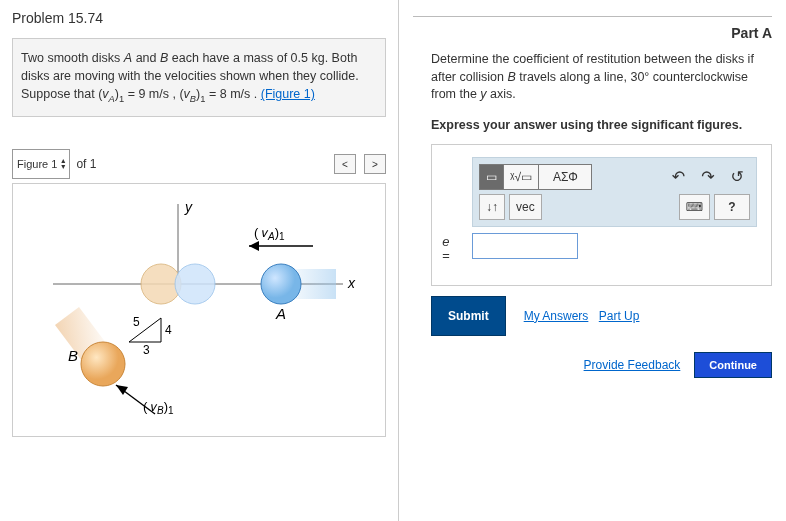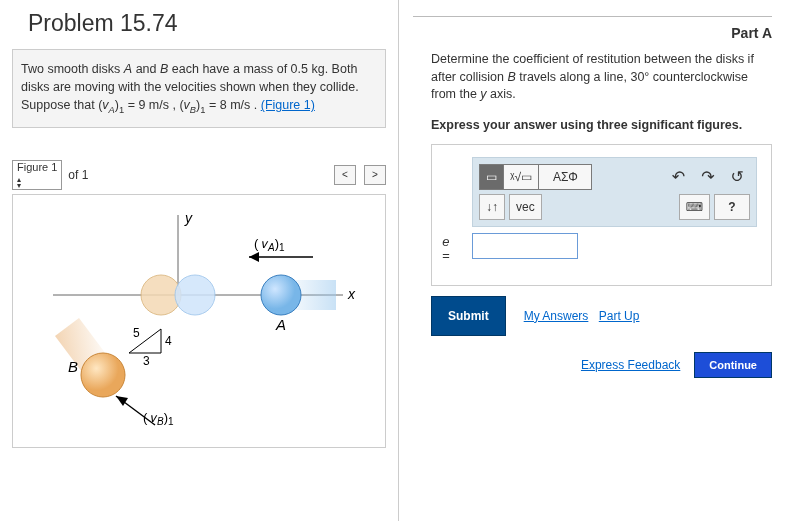--- a/index.html
+++ b/index.html
@@ -17,48 +17,47 @@
     border-right: 1px solid #ccc;
     padding: 4px 12px 12px 12px;
     box-sizing: border-box;
   }
   .right-panel {
     flex: 1;
     padding: 10px 14px;
     box-sizing: border-box;
   }
   .problem-title {
-    font-size: 23px;
+    font-size: 14px;
     color: #333;
-    margin: 6px 0 12px 16px;
+    margin: 6px 0 12px 0;
   }
   .problem-box {
     border: 1px solid #ccc;
     background: #f4f4f4;
     padding: 10px 8px;
     font-size: 12.5px;
     line-height: 1.45;
   }
   .problem-box a { color: #0066cc; text-decoration: underline; cursor: pointer;}
   .figure-header {
     margin-top: 32px;
     display: flex;
     align-items: center;
     gap: 6px;
     font-size: 12px;
   }
   .figure-header .sel {
     border: 1px solid #999;
     font-size: 11px;
-    padding: 0 4px;
+    padding: 8px 4px;
     display: inline-flex;
     align-items: flex-start;
     gap: 4px;
     background: #fff;
-    flex-direction: column;
   }
   .figure-header .navbtn {
     border: 1px solid #999;
     width: 20px;
     height: 18px;
     display: inline-flex;
     align-items: center;
     justify-content: center;
     background: #f6f6f6;
     font-size: 10px;
@@ -298,16 +297,16 @@
   <div class="actions-row">
     <button class="btn-submit">Submit</button>
     <span>
       <a class="link">My Answers</a>
       &nbsp;
       <a class="link">Part Up</a>
     </span>
   </div>
 
   <div class="bottom-row">
-    <a class="link">Express Feedback</a>
+    <a class="link">Provide Feedback</a>
     <button class="btn-continue">Continue</button>
   </div>
 </div>
 
 </body></html>

